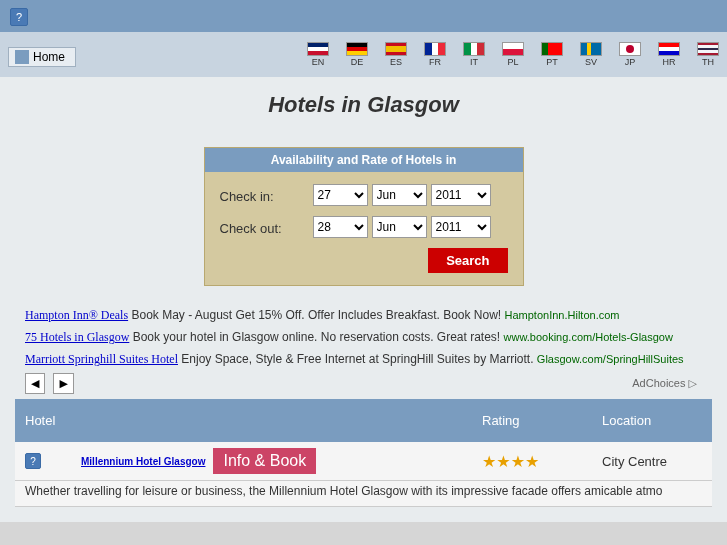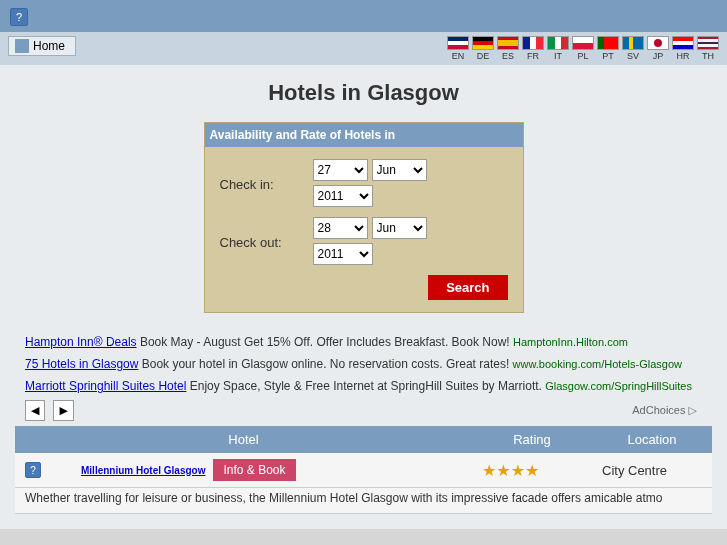--- a/index.html
+++ b/index.html
@@ -23,39 +23,39 @@
       background: #4a7ab5;
       border: 1px solid #3a6aa5;
       border-radius: 2px;
       display: flex; align-items: center; justify-content: center;
       font-size: 11px; color: #fff; cursor: pointer;
     }
 
     
     #nav-bar {
       background: #c8d4e0;
-      padding: 4px 8px;
+      padding: 10px 8px;
       display: flex;
-      align-items: flex-start;
+      align-items: flex-end;
       justify-content: space-between;
     }
     #home-btn {
       background: #e8edf2;
       border: 1px solid #a0b0c0;
       padding: 2px 10px 2px 6px;
       display: flex; align-items: center; gap: 4px;
       cursor: pointer; font-size: 12px;
     }
     #home-icon {
       width: 14px; height: 14px;
       background: #7a9cbf;
       display: inline-block;
     }
     #lang-flags {
-      display: flex; gap: 3px; align-items: center;
+      display: flex; gap: 17px; align-items: center;
     }
     .flag {
       width: 22px; height: 14px;
       border: 1px solid #999;
       display: inline-block;
       cursor: pointer;
       position: relative;
       overflow: hidden;
     }
     
@@ -76,35 +76,36 @@
     
     #main-content {
       background: #e8ecee;
       padding: 15px;
     }
     #page-title {
       text-align: center;
       font-size: 22px;
       font-weight: bold;
       color: #333;
-      margin-bottom: 16px;
+      margin-bottom: 29px;
+      font-style: italic;
     }
 
     
     #booking-form-container {
       background: #d4c9a0;
       border: 1px solid #b8a870;
       width: 320px;
       margin: 0 auto 15px auto;
       padding: 0;
     }
     #booking-form-header {
       background: #7a9cbf;
       color: #fff;
-      text-align: left;
+      text-align: center;
       padding: 5px;
       font-size: 12px;
       font-weight: bold;
     }
     #booking-form-body {
       padding: 12px 15px;
     }
     .form-row {
       display: flex;
       align-items: center;
@@ -113,21 +114,21 @@
     }
     .form-label {
       width: 75px;
       padding-top: 3px;
       font-size: 13px;
       color: #333;
       flex-shrink: 0;
     }
     .form-fields {
       display: flex;
-      flex-direction: column;
+      flex-direction: row;
       gap: 4px;
     }
     .form-fields-row {
       display: flex;
       gap: 4px;
       align-items: center;
     }
     select {
       height: 22px;
       font-size: 12px;
@@ -152,45 +153,45 @@
       margin-top: 5px;
     }
 
     
     #ads-section {
       padding: 5px 10px;
       font-size: 12px;
       line-height: 1.6;
     }
     .ad-row { margin-bottom: 3px; }
-    .ad-link { color: #0000cc; text-decoration: underline; cursor: pointer; }
+    .ad-link { color: #0000cc; text-decoration: underline; cursor: pointer; font-family: Liberation Serif, serif; }
     .ad-link-small { color: #006600; text-decoration: none; font-size: 11px; cursor: pointer; }
     .ad-text { color: #333; }
     #ad-choices {
       text-align: right;
       font-size: 11px;
       color: #666;
       padding-right: 5px;
     }
 
     
     #results-table {
       width: 100%;
       border-collapse: collapse;
       background: #e8ecee;
     }
     #table-header {
       background: #7a9cbf;
       color: #fff;
     }
     #table-header th {
-      padding: 6px 10px;
+      padding: 14px 10px;
       font-size: 13px;
       font-weight: normal;
-      text-align: center;
+      text-align: left;
       margin-left: 20px;
     }
     #table-header th.rating-col { width: 120px; }
     #table-header th.location-col { width: 120px; }
 
     #hotel-row td {
       padding: 6px 10px;
       vertical-align: middle;
       background: #f5f5f5;
       border-bottom: 1px solid #ccc;
@@ -203,21 +204,21 @@
       border-radius: 2px;
       display: flex; align-items:center; justify-content:center;
       font-size: 10px; color: #fff; cursor: pointer; flex-shrink:0;
     }
     .hotel-name-link { color: #0000cc; text-decoration: underline; font-weight: bold; cursor: pointer; font-size: 10px; margin-left: 32px; }
     .info-book-btn {
       background: #cc4466;
       color: #fff;
       border: none;
       padding: 4px 10px;
-      font-size: 12px;
+      font-size: 16px;
       cursor: pointer;
       white-space: nowrap;
     }
     .stars { color: #e8a000; font-size: 16px; }
     .location-text { color: #333; font-size: 13px; text-align: right; }
 
     #hotel-desc td {
       padding: 3px 10px 8px 10px;
       font-size: 12px;
       color: #333;

